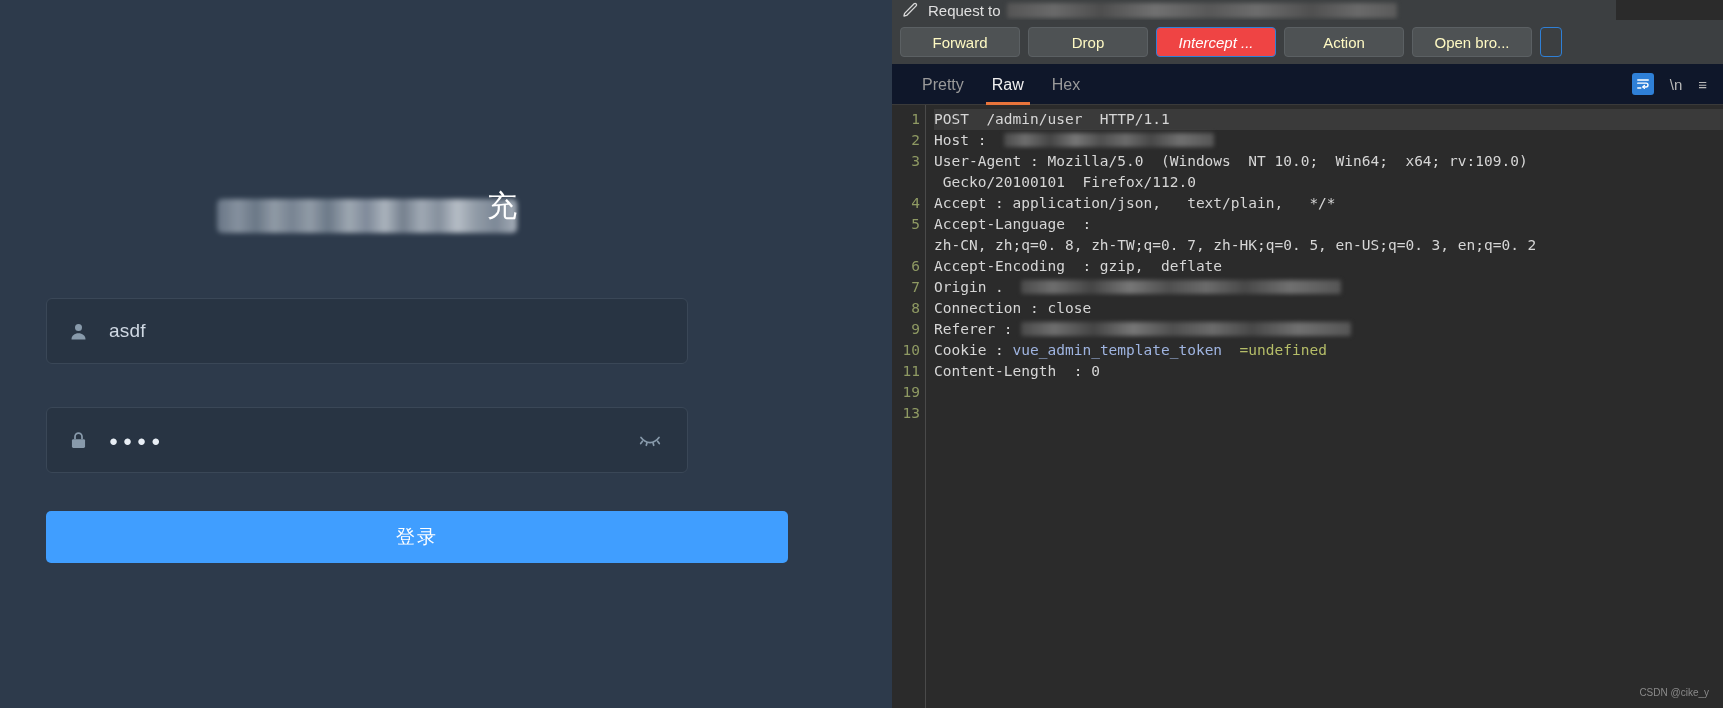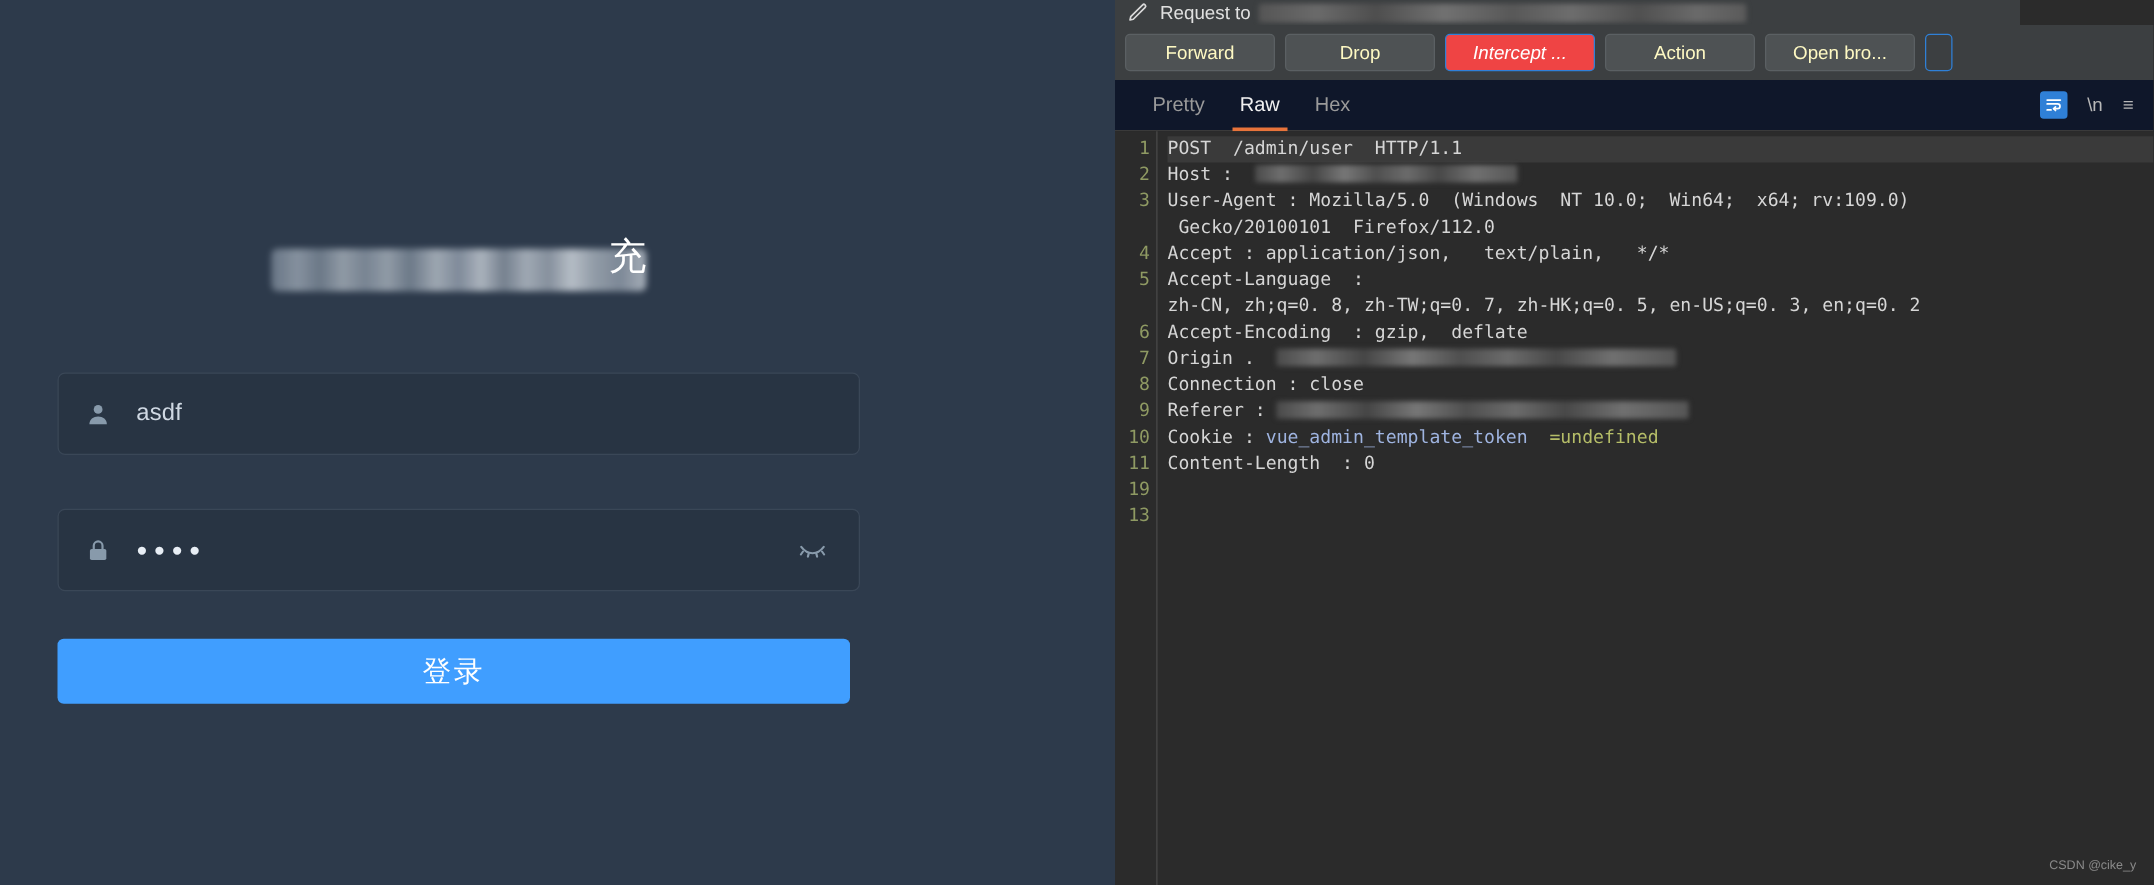--- a/index.html
+++ b/index.html
@@ -82,26 +82,26 @@
     margin-right: 22px;
     width: 30px; height: 30px;
     display: flex; align-items: center; justify-content: center;
     color: #889aab;
     cursor: pointer;
   }
 
   .login-button {
     position: absolute;
     left: 46px; top: 511px;
-    width: 634px; height: 52px;
+    width: 742px; height: 52px;
     background: #409eff;
     border: none;
     border-radius: 5px;
     color: #ffffff;
-    font-size: 23px;
+    font-size: 19px;
     font-family: "DejaVu Sans", sans-serif;
     cursor: pointer;
     letter-spacing: 2px;
   }
 
   
   .burp {
     position: absolute; left: 892px; top: 0;
     width: 831px; height: 708px;
     background: #2b2b2b;

